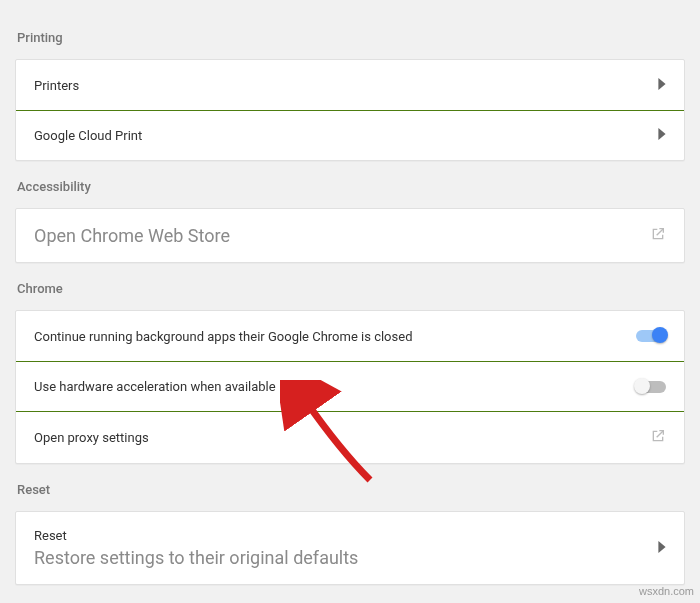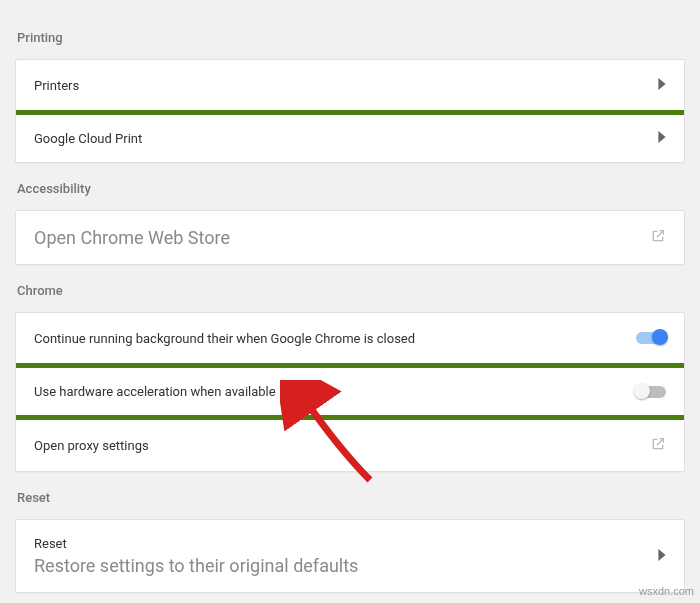--- a/index.html
+++ b/index.html
@@ -34,21 +34,21 @@
     }
     .row {
       display: flex;
       align-items: center;
       justify-content: space-between;
       padding: 16px 18px;
       min-height: 50px;
       cursor: pointer;
     }
     .row + .row {
-      border-top: 5px solid #4d7c0f;
+      border-top: 1px solid #4d7c0f;
     }
     .row-text {
       display: flex;
       flex-direction: column;
       gap: 4px;
     }
     .row-title {
       font-size: 13px;
       color: #333;
       font-weight: 400;
@@ -152,21 +152,21 @@
             <path d="M19 13v6H5V5h6"></path>
           </svg>
       </span>
     </div>
   </div>
 
   <div class="section-header">Chrome</div>
   <div class="card">
     <div class="row">
       <div class="row-text">
-        <span class="row-title">Continue running background their when Google Chrome is closed</span>
+        <span class="row-title">Continue running background apps their Google Chrome is closed</span>
       </div>
       <div class="toggle on">
         <div class="toggle-track"></div>
         <div class="toggle-thumb"></div>
       </div>
     </div>
     <div class="row">
       <div class="row-text">
         <span class="row-title">Use hardware acceleration when available</span>
       </div>

